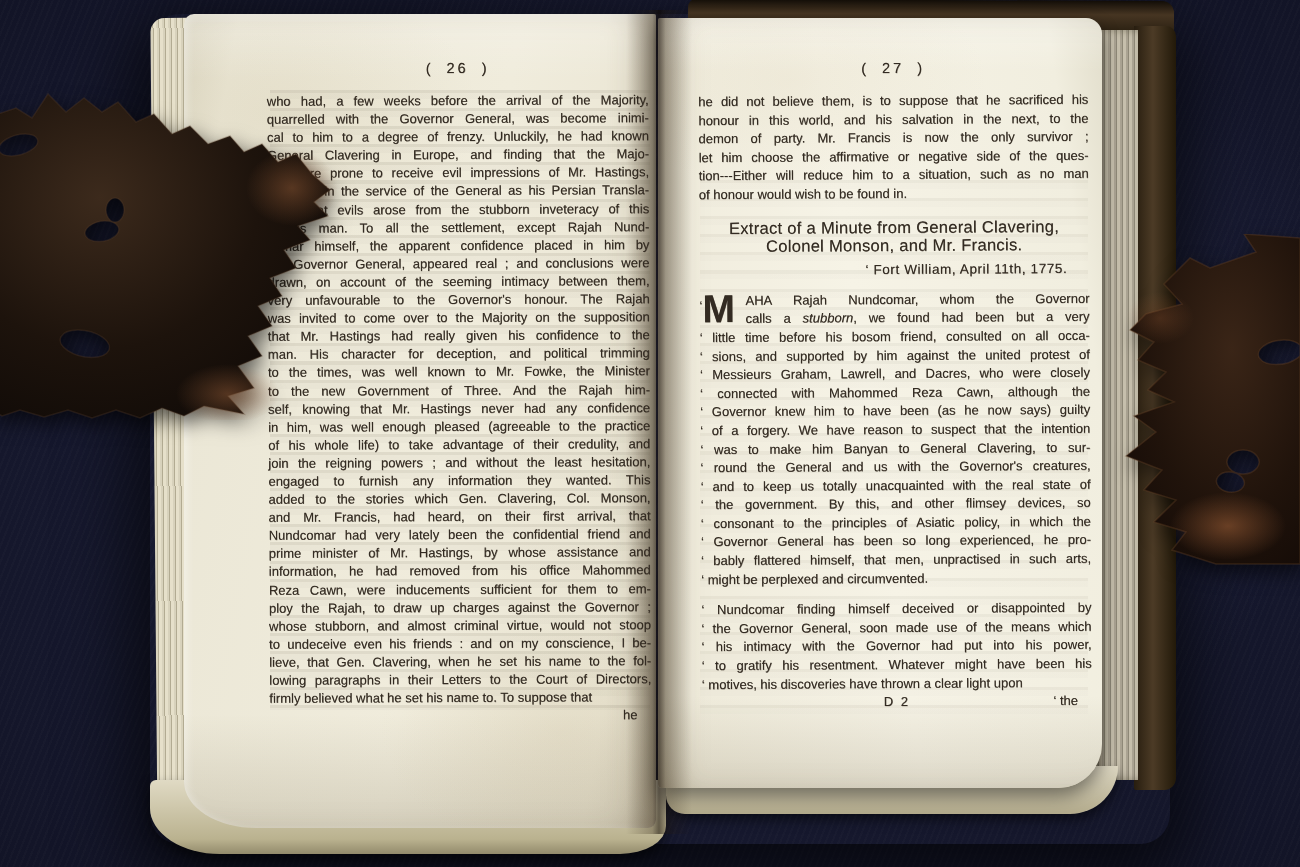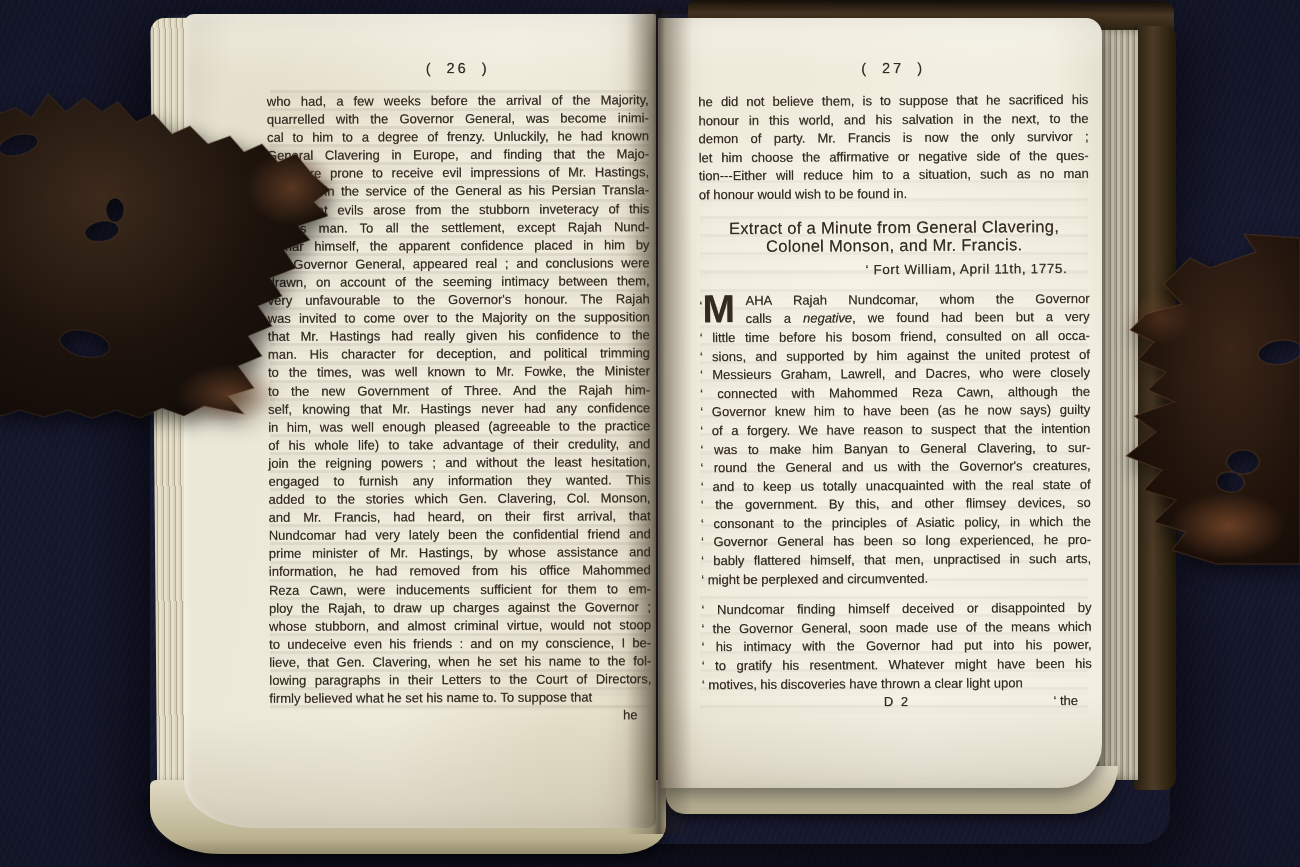--- a/index.html
+++ b/index.html
@@ -165,21 +165,21 @@
         <div class="tl tl-last">of honour would wish to be found in.</div>
       </div>
     <div class="lines minute-heading">
         <div class="tl">Extract of a Minute from General Clavering,</div>
         <div class="tl tl-last">Colonel Monson, and Mr. Francis.</div>
       </div>
     <div class="dateline">‘ Fort William, April 11th, 1775.</div>
     <div class="lines para2">
       <span class="dc"><span class="dc-q">‘</span><span class="dc-m">M</span></span>
     <div class="tl">AHA Rajah Nundcomar, whom the Governor</div>
-        <div class="tl">calls a <i>negative</i>, we found had been but a very</div>
+        <div class="tl">calls a <i>stubborn</i>, we found had been but a very</div>
         <div class="tl">‘ little time before his bosom friend, consulted on all occa-</div>
         <div class="tl">‘ sions, and supported by him against the united protest of</div>
         <div class="tl">‘ Messieurs Graham, Lawrell, and Dacres, who were closely</div>
         <div class="tl">‘ connected with Mahommed Reza Cawn, although the</div>
         <div class="tl">‘ Governor knew him to have been (as he now says) guilty</div>
         <div class="tl">‘ of a forgery.  We have reason to suspect that the intention</div>
         <div class="tl">‘ was to make him Banyan to General Clavering, to sur-</div>
         <div class="tl">‘ round the General and us with the Governor's creatures,</div>
         <div class="tl">‘ and to keep us totally unacquainted with the real state of</div>
         <div class="tl">‘ the government.  By this, and other flimsey devices, so</div>

